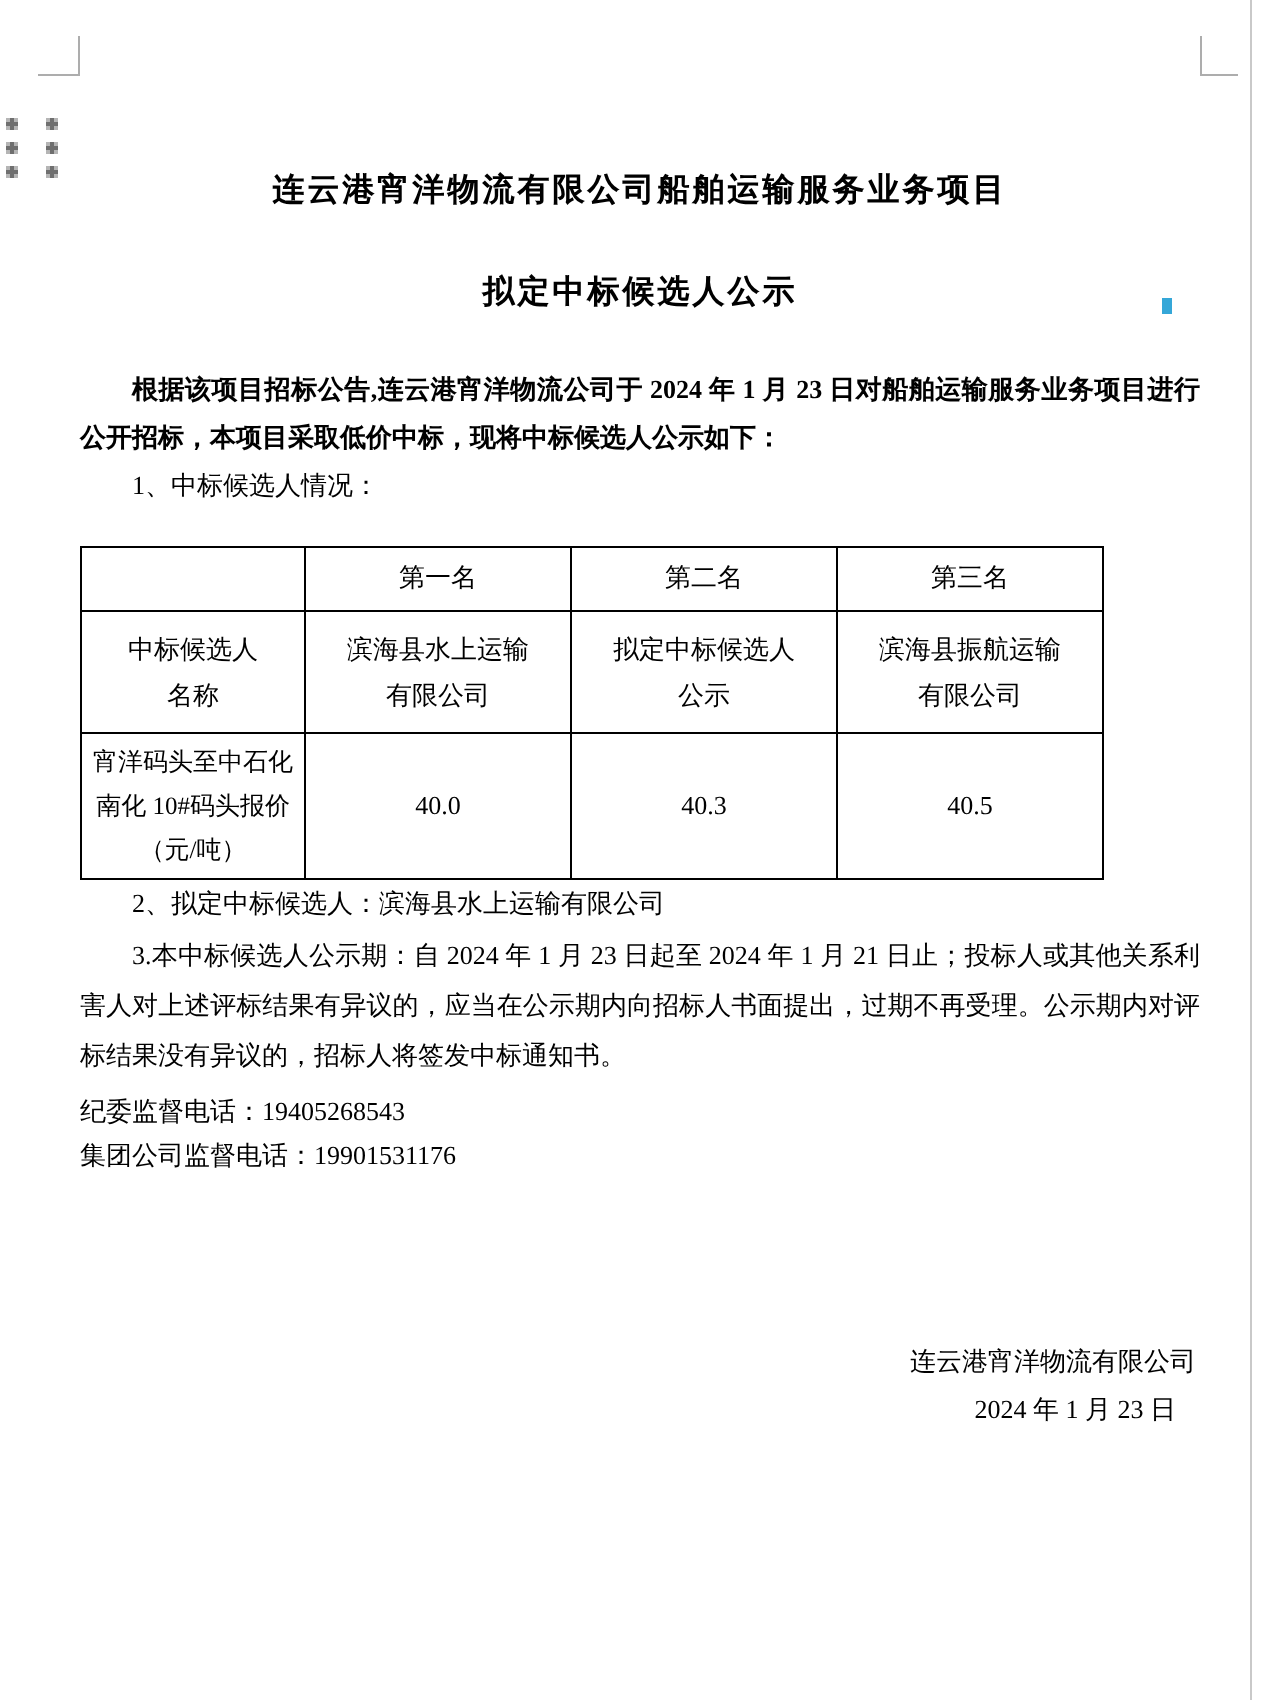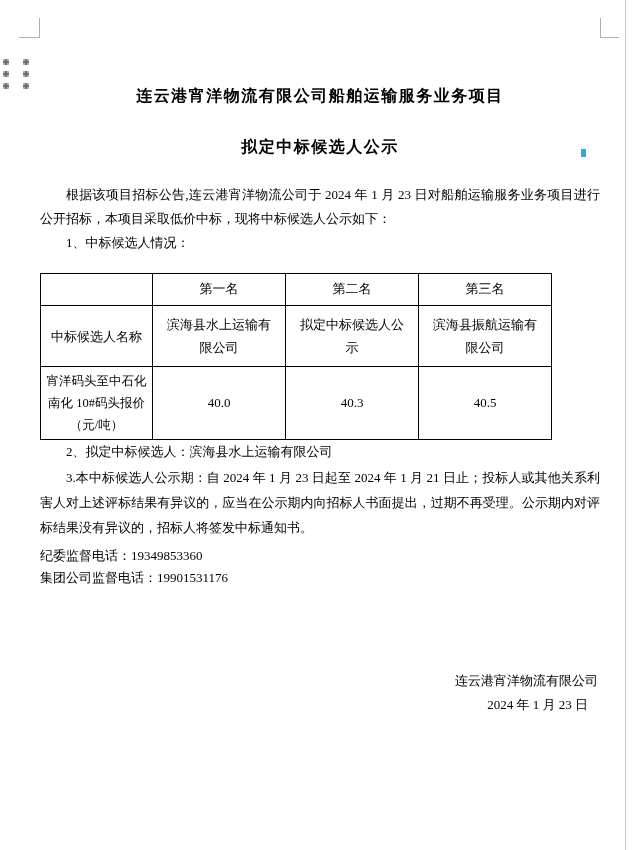--- a/index.html
+++ b/index.html
@@ -54,35 +54,35 @@
   }
   .doc-subtitle {
     margin-top: 29px;
     font-size: 16px; font-weight: bold; text-align: center;
     letter-spacing: 1.5px; line-height: 22px;
   }
   .para {
     font-size: 13px; line-height: 24px;
     text-align: justify; text-indent: 2em;
   }
-  .para-1 { margin-top: 25px; }
+  .para-1 { margin-top: 25px; font-weight: bold; }
   .item-1 { margin-top: 0; }
   .bid-table {
     margin-top: 18px;
     border-collapse: collapse;
     table-layout: fixed;
     width: 511px;
     font-size: 13px;
   }
   .bid-table td, .bid-table th {
     border: 1px solid #000;
     font-weight: normal;
     vertical-align: middle;
     text-align: center;
-    padding: 2px 8px;
+    padding: 2px 20px;
     line-height: 22px;
   }
   .bid-table col.c1 { width: 112px; }
   .bid-table col.c2 { width: 133px; }
   .bid-table col.c3 { width: 133px; }
   .bid-table col.c4 { width: 133px; }
   .bid-table tr.hdr td { height: 25px; vertical-align: top; padding-top: 4px; }
   .bid-table tr.r1 td { height: 56px; line-height: 23px; }
   .bid-table tr.r2 td, .bid-table tr.r3 td { height: 64px; text-align: center; }
   .bid-table td.rowlabel {
@@ -155,21 +155,21 @@
         <td>40.3</td>
         <td>40.5</td>
       </tr>
     </tbody>
   </table>
 
   <div class="para item-2">2、拟定中标候选人：滨海县水上运输有限公司</div>
   <div class="para para-3">3.本中标候选人公示期：自 2024 年 1 月 23 日起至 2024 年 1 月 21 日止；投标人或其他关系利害人对上述评标结果有异议的，应当在公示期内向招标人书面提出，过期不再受理。公示期内对评标结果没有异议的，招标人将签发中标通知书。</div>
 
   <div class="phones">
-    <div class="phone-line">纪委监督电话：19349853360</div>
+    <div class="phone-line">纪委监督电话：19405268543</div>
     <div class="phone-line">集团公司监督电话：19901531176</div>
   </div>
 
   <div class="sig-block">
     <div class="sig-company">连云港宵洋物流有限公司</div>
     <div class="sig-date">2024 年 1 月 23 日</div>
   </div>
 
 </div>
 

